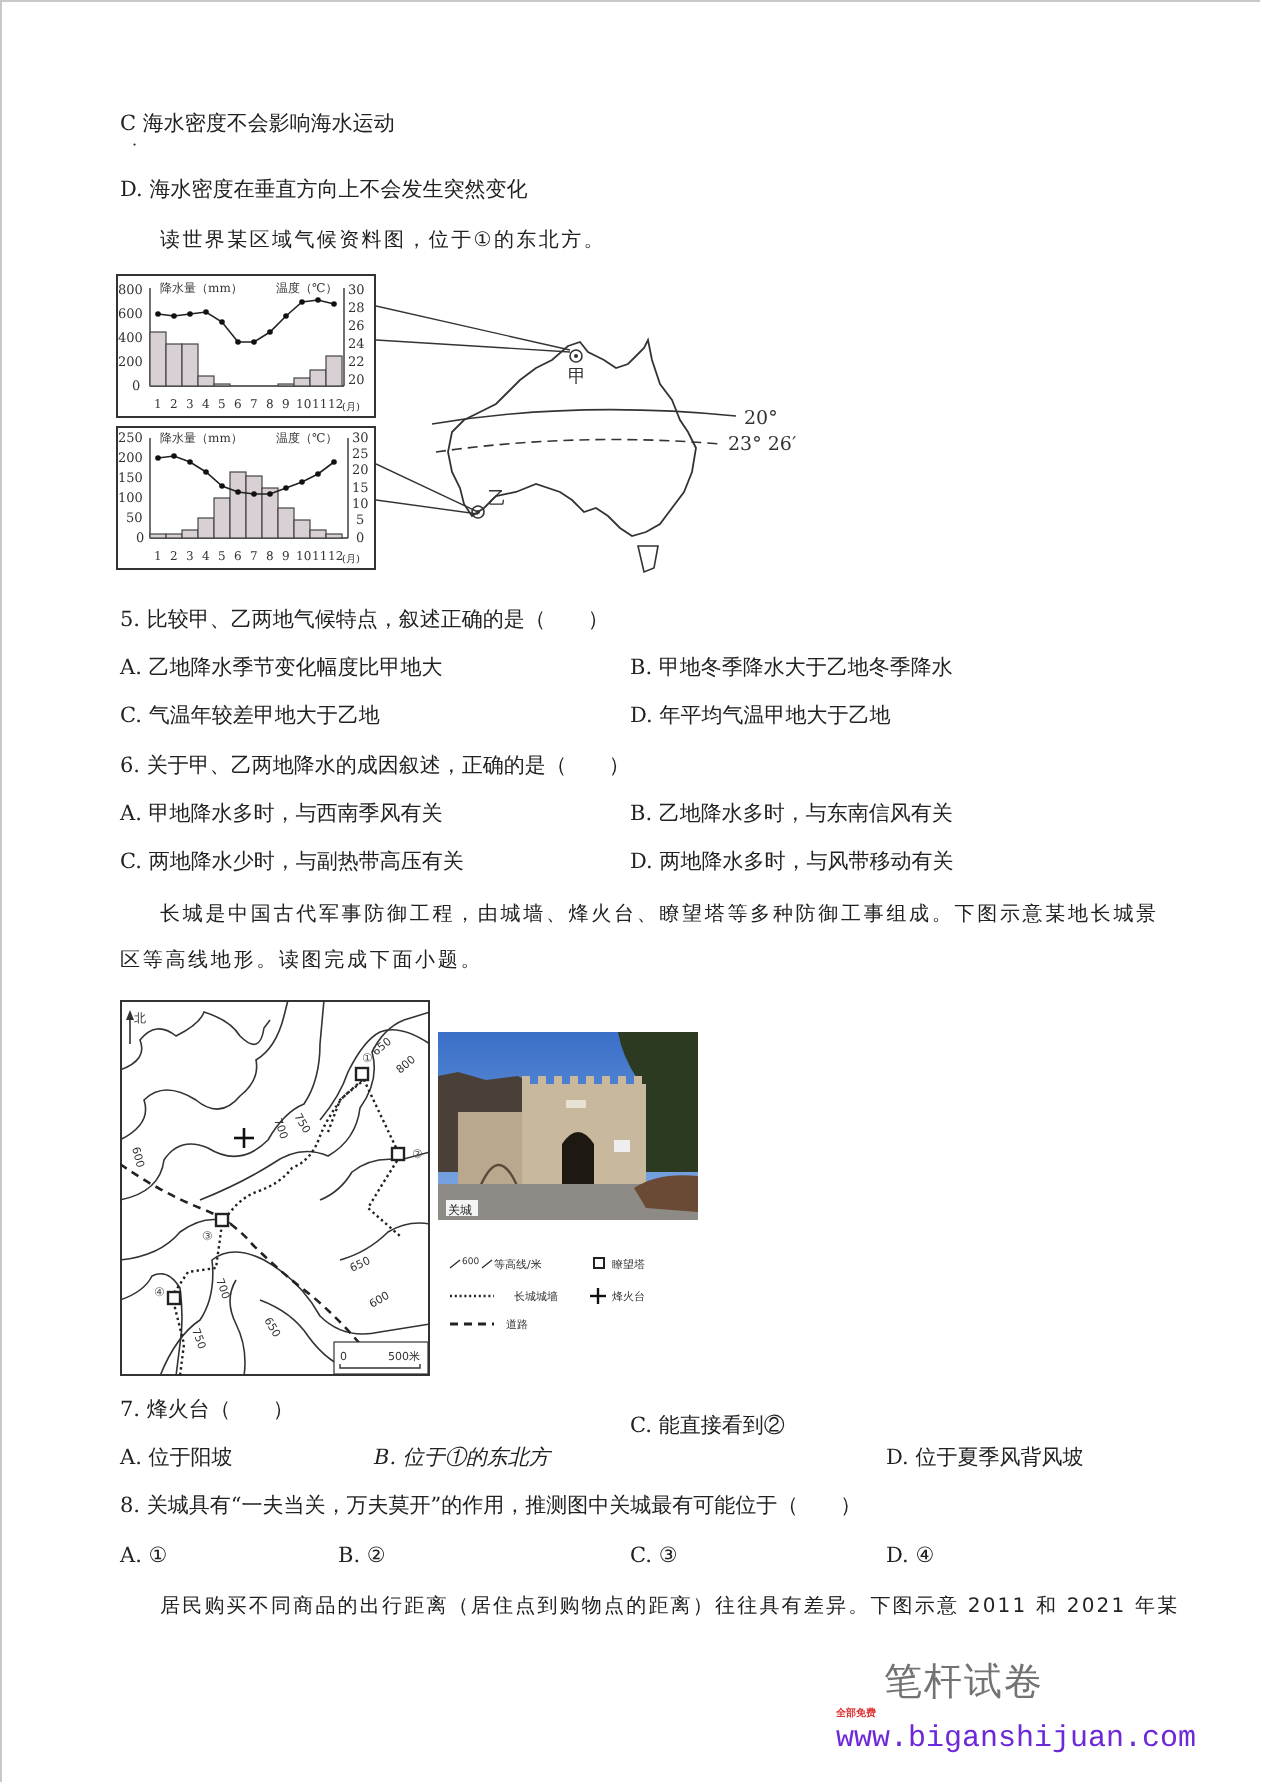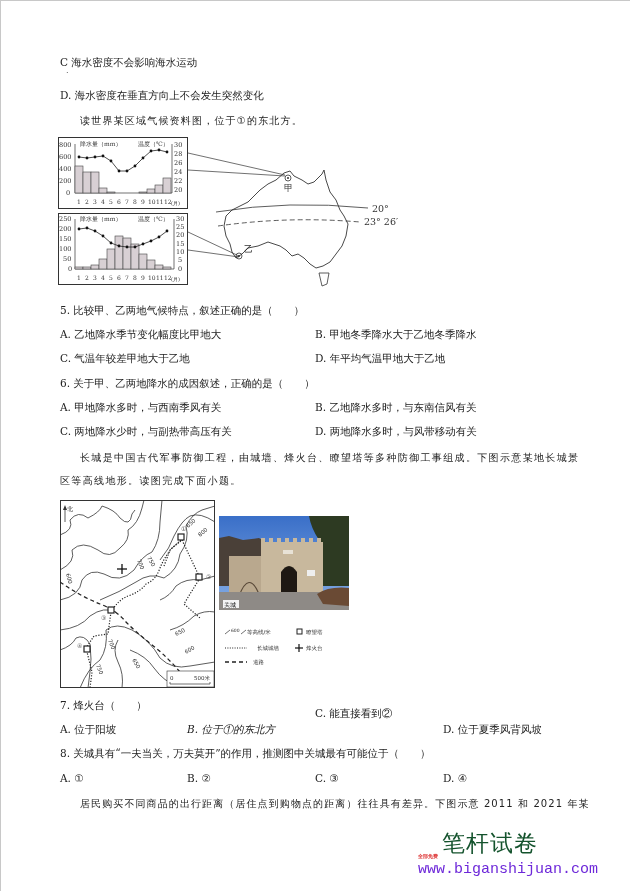--- a/index.html
+++ b/index.html
@@ -2,21 +2,21 @@
 <html><head>
 <meta charset="utf-8">
 <style>
   html,body{margin:0;padding:0;}
   body{width:631px;height:892px;background:#fff;position:relative;overflow:hidden;
        font-family:"DejaVu Serif","Liberation Serif",serif;color:#222;}
   .frame{position:absolute;left:0;top:0;width:629px;height:890px;border-top:1px solid #c8c8c8;border-left:1px solid #c8c8c8;}
   .t{position:absolute;font-size:10.5px;white-space:nowrap;line-height:14px;}
   .intro{font-family:"DejaVu Sans","Liberation Sans",sans-serif;font-size:10px;letter-spacing:1.2px;}
   .fig{position:absolute;}
-  .brand1{position:absolute;left:442px;top:828px;font-family:"DejaVu Sans",sans-serif;font-size:23px;color:#14532d;letter-spacing:1px;}
+  .brand1{position:absolute;left:442px;top:828px;font-family:"DejaVu Sans",sans-serif;font-size:19px;color:#737373;letter-spacing:1px;}
   .brand2{position:absolute;left:418px;top:861px;font-family:"Liberation Mono","DejaVu Sans Mono",monospace;font-size:15px;color:#6d28d9;}
   .brand3{position:absolute;left:418px;top:853px;font-family:"DejaVu Sans",sans-serif;font-size:5px;color:#d33;font-weight:bold;}
 </style>
 </head>
 <body>
 
 <div class="frame"></div>
 
 <div class="t" style="left:60px;top:55px;">C  海水密度不会影响海水运动</div>
 <div class="t" style="left:66px;top:66px;font-size:8px;">·</div>
@@ -304,21 +304,21 @@
 </svg>
 
 <div class="t" style="left:60px;top:698px;">7. 烽火台（　　）</div>
 <div class="t" style="left:60px;top:722px;">A.  位于阳坡</div>
 <div class="t" style="left:187px;top:722px;font-style:italic;">B.  位于①的东北方</div>
 <div class="t" style="left:315px;top:706px;">C.  能直接看到②</div>
 <div class="t" style="left:443px;top:722px;">D.  位于夏季风背风坡</div>
 
 <div class="t" style="left:60px;top:746px;">8. 关城具有“一夫当关，万夫莫开”的作用，推测图中关城最有可能位于（　　）</div>
 <div class="t" style="left:60px;top:771px;">A. ①</div>
-<div class="t" style="left:187px;top:771px;">B. ②</div>
+<div class="t" style="left:169px;top:771px;">B. ②</div>
 <div class="t" style="left:315px;top:771px;">C. ③</div>
 <div class="t" style="left:443px;top:771px;">D. ④</div>
 
 <div class="t intro" style="left:80px;top:797px;letter-spacing:1.1px;">居民购买不同商品的出行距离（居住点到购物点的距离）往往具有差异。下图示意 2011 和 2021 年某</div>
 
 <div class="brand1">笔杆试卷</div>
 <div class="brand3">全部免费</div>
 <div class="brand2">www.biganshijuan.com</div>
 
 </body></html>

